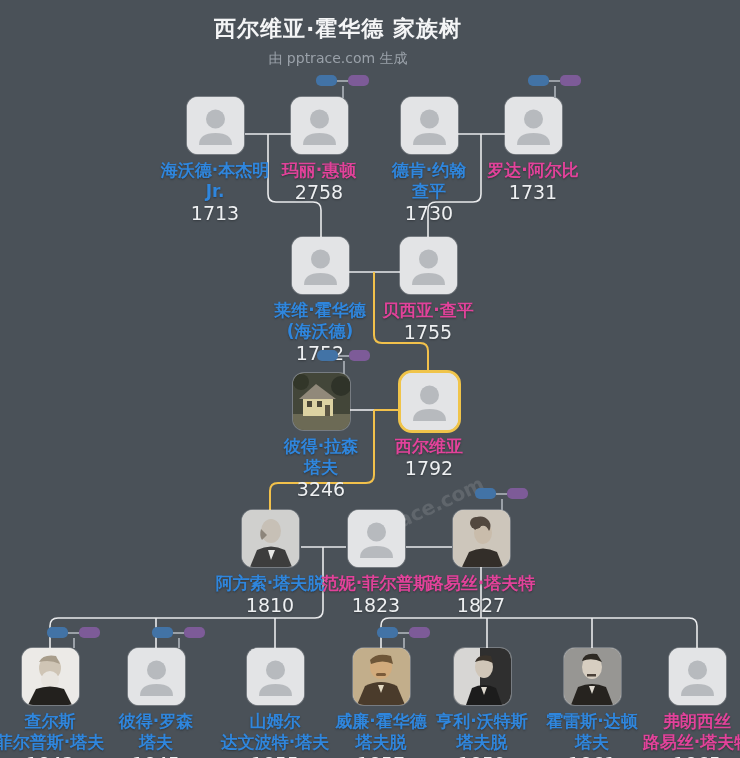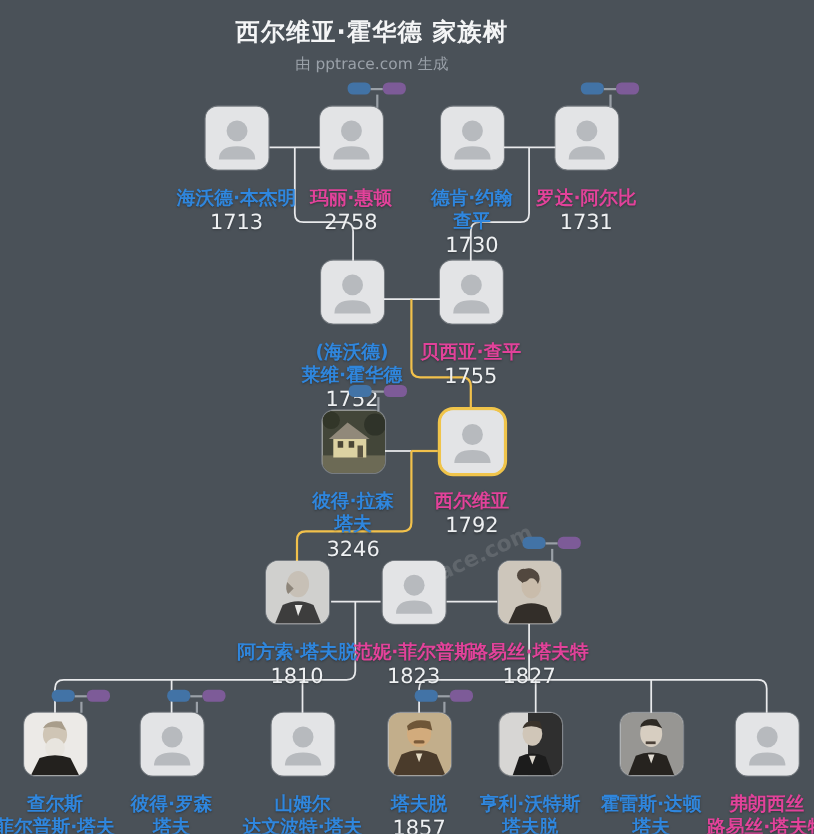--- a/index.html
+++ b/index.html
@@ -22,21 +22,21 @@
   .avatar{
     width:57px;height:57px;margin:0 auto;border-radius:11px;overflow:hidden;
     box-shadow:0 0 0 1px rgba(255,255,255,0.25);
     background:#e3e4e6;
   }
   .avatar svg{display:block;width:57px;height:57px;}
   .avatar.hl{
     box-shadow:none;border:3px solid var(--hl,#f0c44a);border-radius:14px;
     margin-top:-3px;margin-bottom:-3px;
   }
-  .pname{margin-top:16px;font-size:17px;font-weight:bold;line-height:21px;
+  .pname{margin-top:6px;font-size:17px;font-weight:bold;line-height:21px;
     text-shadow:0 1px 2px rgba(0,0,0,0.35);}
   .pname span{display:block;}
   .male .pname{color:var(--male,#2f86dd);}
   .female .pname{color:var(--female,#e2429a);}
   .pyear{font-size:19px;line-height:23px;color:#eef0f2;text-shadow:0 1px 2px rgba(0,0,0,0.3);}
   .couple-icon{position:absolute;width:53px;height:11px;z-index:4;}
   .ci-husband{position:absolute;left:0;top:0;width:21px;height:11px;border-radius:5px;
     background:var(--iconblue,#4273a6);}
   .ci-wife{position:absolute;left:32px;top:0;width:21px;height:11px;border-radius:5px;
     background:var(--iconpurple,#7d5b98);}
@@ -126,20 +126,21 @@
 <div class="person male" style="left:135px;top:97px">
   <div class="avatar">
       <svg viewBox="0 0 57 57">
         <rect width="57" height="57" fill="#e3e4e6"></rect>
         <circle cx="28.5" cy="22" r="9.5" fill="#b7babe"></circle>
         <path d="M12 48 Q12 36 28.5 36 Q45 36 45 48 Z" fill="#b7babe"></path>
       </svg>
     </div>
   <div class="pname">
       <span>海沃德·本杰明</span>
+      <span>Jr.</span>
     </div>
   <div class="pyear">1713</div>
 </div>
 
 <div class="person female" style="left:239px;top:97px">
   <div class="avatar">
       <svg viewBox="0 0 57 57">
         <rect width="57" height="57" fill="#e3e4e6"></rect>
         <circle cx="28.5" cy="22" r="9.5" fill="#b7babe"></circle>
         <path d="M12 48 Q12 36 28.5 36 Q45 36 45 48 Z" fill="#b7babe"></path>
@@ -184,22 +185,22 @@
 
 <div class="person male" style="left:240px;top:237px">
   <div class="avatar">
       <svg viewBox="0 0 57 57">
         <rect width="57" height="57" fill="#e3e4e6"></rect>
         <circle cx="28.5" cy="22" r="9.5" fill="#b7babe"></circle>
         <path d="M12 48 Q12 36 28.5 36 Q45 36 45 48 Z" fill="#b7babe"></path>
       </svg>
     </div>
   <div class="pname">
+      <span>莱维·霍华德</span>
       <span>(海沃德)</span>
-      <span>莱维·霍华德</span>
     </div>
   <div class="pyear">1752</div>
 </div>
 
 <div class="person female" style="left:348px;top:237px">
   <div class="avatar">
       <svg viewBox="0 0 57 57">
         <rect width="57" height="57" fill="#e3e4e6"></rect>
         <circle cx="28.5" cy="22" r="9.5" fill="#b7babe"></circle>
         <path d="M12 48 Q12 36 28.5 36 Q45 36 45 48 Z" fill="#b7babe"></path>
@@ -348,20 +349,21 @@
       <svg viewBox="0 0 57 57">
         <rect width="57" height="57" fill="#c2ae8b"></rect>
         <ellipse cx="28" cy="19" rx="11" ry="12" fill="#d2ab7c"></ellipse>
         <path d="M17 12 Q24 4 38 8 L40 16 Q30 11 18 16 Z" fill="#6e5638"></path>
         <rect x="23" y="25" width="10" height="3" rx="1.5" fill="#7b5b3a"></rect>
         <path d="M4 57 L12 38 Q28 30 44 38 L52 57 Z" fill="#4a3b2b"></path>
         <polygon points="25,37 31,37 28,45" fill="#e3d9c2"></polygon>
       </svg>
     </div>
   <div class="pname">
+      <span>威廉·霍华德</span>
       <span>塔夫脱</span>
     </div>
   <div class="pyear">1857</div>
 </div>
 
 <div class="person male" style="left:402px;top:648px">
   <div class="avatar">
       <svg viewBox="0 0 57 57">
         <rect width="57" height="57" fill="#2f2f2f"></rect>
         <rect x="0" y="0" width="26" height="57" fill="#d7d6d4"></rect>

